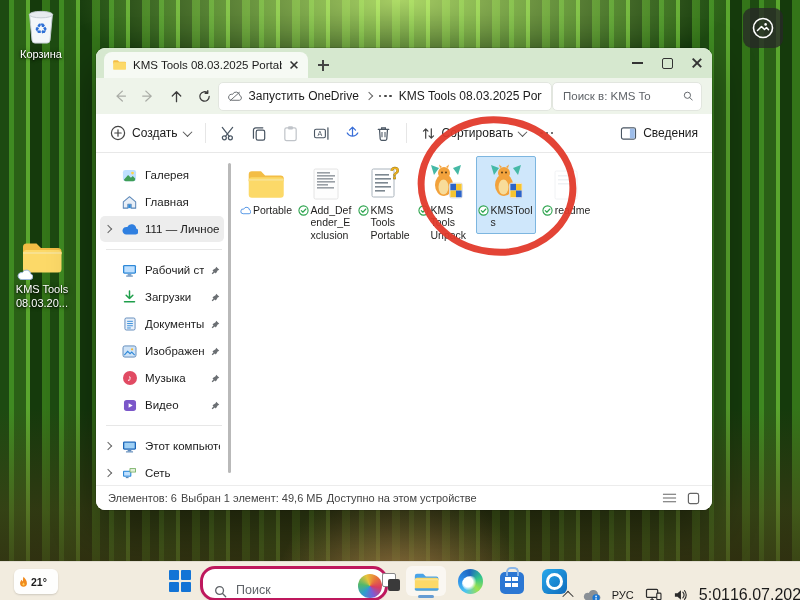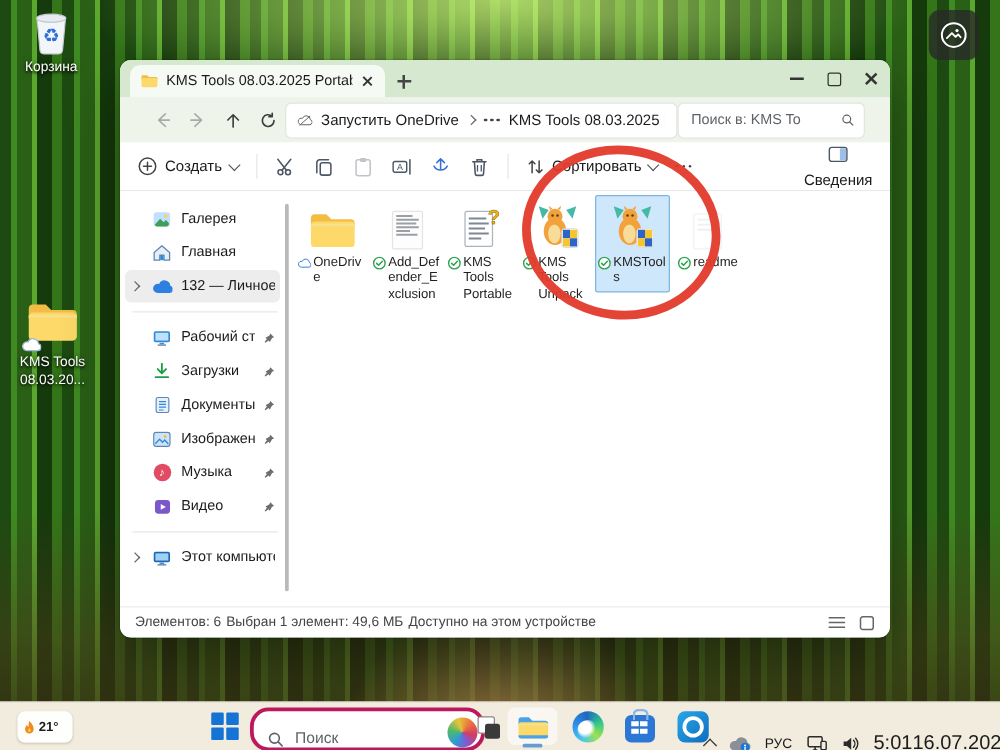--- a/index.html
+++ b/index.html
@@ -27,21 +27,21 @@
   .minus{width:11px;height:1.8px;background:#333;}
   .maxsq{width:9px;height:9px;border:1.6px solid #333;border-radius:2px;}
   .xmark{position:relative;width:12px;height:12px;}
   .xmark::before,.xmark::after{content:"";position:absolute;left:5.3px;top:0;width:1.7px;height:12px;background:#333;}
   .xmark::before{transform:rotate(45deg);}.xmark::after{transform:rotate(-45deg);}
   .xsmall{transform:scale(.8);}
   .plus{position:relative;width:11px;height:11px;}
   .plus::before,.plus::after{content:"";position:absolute;background:#444;}
   .plus::before{left:4.8px;top:0;width:1.6px;height:11px;}
   .plus::after{left:0;top:4.8px;width:11px;height:1.6px;}
-  .navrow{height:36px;background:#eef4ea;display:flex;align-items:center;gap:0;padding:0 20px;flex:0 0 auto;}
+  .navrow{height:36px;background:#eef4ea;display:flex;align-items:center;gap:0;padding:0 10px;flex:0 0 auto;}
   .navbtn{width:28px;height:28px;display:flex;align-items:center;justify-content:center;border-radius:4px;font-size:15px;}
   .dim{color:#a9aca6;}.dark{color:#3d3d3d;}
   .addr{flex:1;height:27px;background:#fff;border:1px solid #e2e6df;border-radius:5px;display:flex;align-items:center;gap:7px;padding:0 9px;overflow:hidden;}
   .addrtxt{font-size:12px;color:#1b1b1b;white-space:nowrap;}
   .crumbname{max-width:146px;overflow:hidden;}
   .chev-r{width:5px;height:5px;border-right:1.4px solid #666;border-bottom:1.4px solid #666;transform:rotate(-45deg);flex:0 0 auto;}
   .chev-d{width:6px;height:6px;border-right:1.5px solid #555;border-bottom:1.5px solid #555;transform:rotate(45deg) translate(-1px,-1px);}
   .dots3{display:flex;gap:2.6px;align-items:center;}
   .dots3 i{width:2.6px;height:2.6px;border-radius:50%;background:#444;display:block;}
   .searchbox{width:132px;height:27px;background:#fff;border:1px solid #e2e6df;border-radius:5px;display:flex;align-items:center;padding:0 8px;gap:4px;}
@@ -258,21 +258,21 @@
             <path d="M11 3 V13 M8.6 10.6 L11 13 L13.4 10.6" fill="none" stroke="#444" stroke-width="1.3" stroke-linecap="round" stroke-linejoin="round"></path>
           </svg>
         <span>Сортировать</span>
         <span class="chev-d"></span>
       </div>
       <span class="dots3">
           <i></i>
           <i></i>
           <i></i>
         </span>
-      <div class="tbtn" style="margin-left:auto;flex-direction:column;">
+      <div class="tbtn" style="margin-left:auto;">
         <svg width="17" height="15" viewBox="0 0 18 16">
             <rect x="1.5" y="2" width="15" height="12" rx="2" fill="none" stroke="#4a5663" stroke-width="1.2"></rect>
             <rect x="10.5" y="2.8" width="5.2" height="10.4" fill="#9dbdea"></rect>
           </svg>
         <span>Сведения</span>
       </div>
     </div>
 
     <div class="body">
 
@@ -300,21 +300,21 @@
         </div>
         <div class="si sel">
           <span class="chevcell">
               <span class="chev-r"></span>
             </span>
           <span class="sic">
               <svg width="16" height="11" viewBox="0 0 18 12">
                 <path d="M5 11.5 a4.2 4.2 0 1 1 1-8.2 a5.2 5.2 0 0 1 10 1.7 a3.3 3.3 0 0 1-.5 6.5 Z" fill="#2f7fe0"></path>
               </svg>
             </span>
-          <span class="lbl">132 — Личное</span>
+          <span class="lbl">111 — Личное</span>
         </div>
         <div class="ssep"></div>
         <div class="si">
           <span class="chevcell"></span>
           <span class="sic">
               <svg width="15" height="13" viewBox="0 0 16 14">
                 <rect x="1" y="1" width="14" height="9.5" rx="1.5" fill="#2f89d8"></rect>
                 <rect x="2.4" y="2.4" width="11.2" height="6.7" fill="#bfe0ff"></rect>
                 <rect x="6" y="11" width="4" height="1.4" fill="#5b87b8"></rect>
                 <rect x="4.4" y="12.4" width="7.2" height="1.2" fill="#5b87b8"></rect>
@@ -395,40 +395,55 @@
             </span>
           <span class="sic">
               <svg width="15" height="13" viewBox="0 0 16 14">
                 <rect x="1" y="1.5" width="14" height="9" rx="1.5" fill="#1c66b8"></rect>
                 <rect x="2.4" y="2.9" width="11.2" height="6.2" fill="#9fd0f5"></rect>
                 <rect x="6" y="10.8" width="4" height="1.4" fill="#5b87b8"></rect>
                 <rect x="4.2" y="12.2" width="7.6" height="1.2" fill="#5b87b8"></rect>
               </svg>
             </span>
           <span class="lbl">Этот компьютер</span>
+        </div>
+        <div class="si">
+          <span class="chevcell">
+              <span class="chev-r"></span>
+            </span>
+          <span class="sic">
+              <svg width="15" height="13" viewBox="0 0 16 14">
+                <rect x="1" y="4" width="9" height="6.5" rx="1" fill="#2f89d8"></rect>
+                <rect x="2.2" y="5.2" width="6.6" height="4.1" fill="#bfe0ff"></rect>
+                <rect x="8" y="1" width="7" height="5" rx="1" fill="#7db36b"></rect>
+                <rect x="9" y="2" width="5" height="3" fill="#e0f0d8"></rect>
+                <rect x="4" y="10.8" width="3" height="1.2" fill="#5b87b8"></rect>
+              </svg>
+            </span>
+          <span class="lbl">Сеть</span>
         </div>
         <div class="sscroll"></div>
       </div>
 
       <div class="main">
         <div class="frow">
 
           <div class="fitem">
             <div class="fico">
               <svg width="40" height="33" viewBox="0 0 44 36">
                   <path class="folderback" d="M3 7 q0-3.5 3.5-3.5 h10 l4.5 4.5 h17 q3.5 0 3.5 3.5 v3 H3 Z"></path>
                   <rect class="folderfront" x="3" y="10" width="38.5" height="22.5" rx="3.5"></rect>
                   <path d="M3 13 h38.5" stroke="#f8e18e" stroke-width="2"></path>
                 </svg>
             </div>
             <div class="flab">
               <svg class="stat" viewBox="0 0 14 11">
                   <path d="M4 9.6 a3 3 0 1 1 .8-5.9 a3.8 3.8 0 0 1 7.3 1.2 a2.4 2.4 0 0 1-.4 4.7 Z" fill="#fff" stroke="#2f7fe0" stroke-width="1"></path>
                 </svg>
-              <span class="txt">OneDrive</span>
+              <span class="txt">Portable</span>
             </div>
           </div>
 
           <div class="fitem">
             <div class="fico">
               <svg width="28" height="34" viewBox="0 0 28 34">
                   <rect x="2" y="2" width="24" height="30" rx="1.5" fill="#fdfdfd" stroke="#e4e4e4"></rect>
                   <g fill="#9aa0a6">
                     <rect x="5" y="5" width="13" height="1.6"></rect>
                     <rect x="5" y="8" width="18" height="1.6"></rect>

